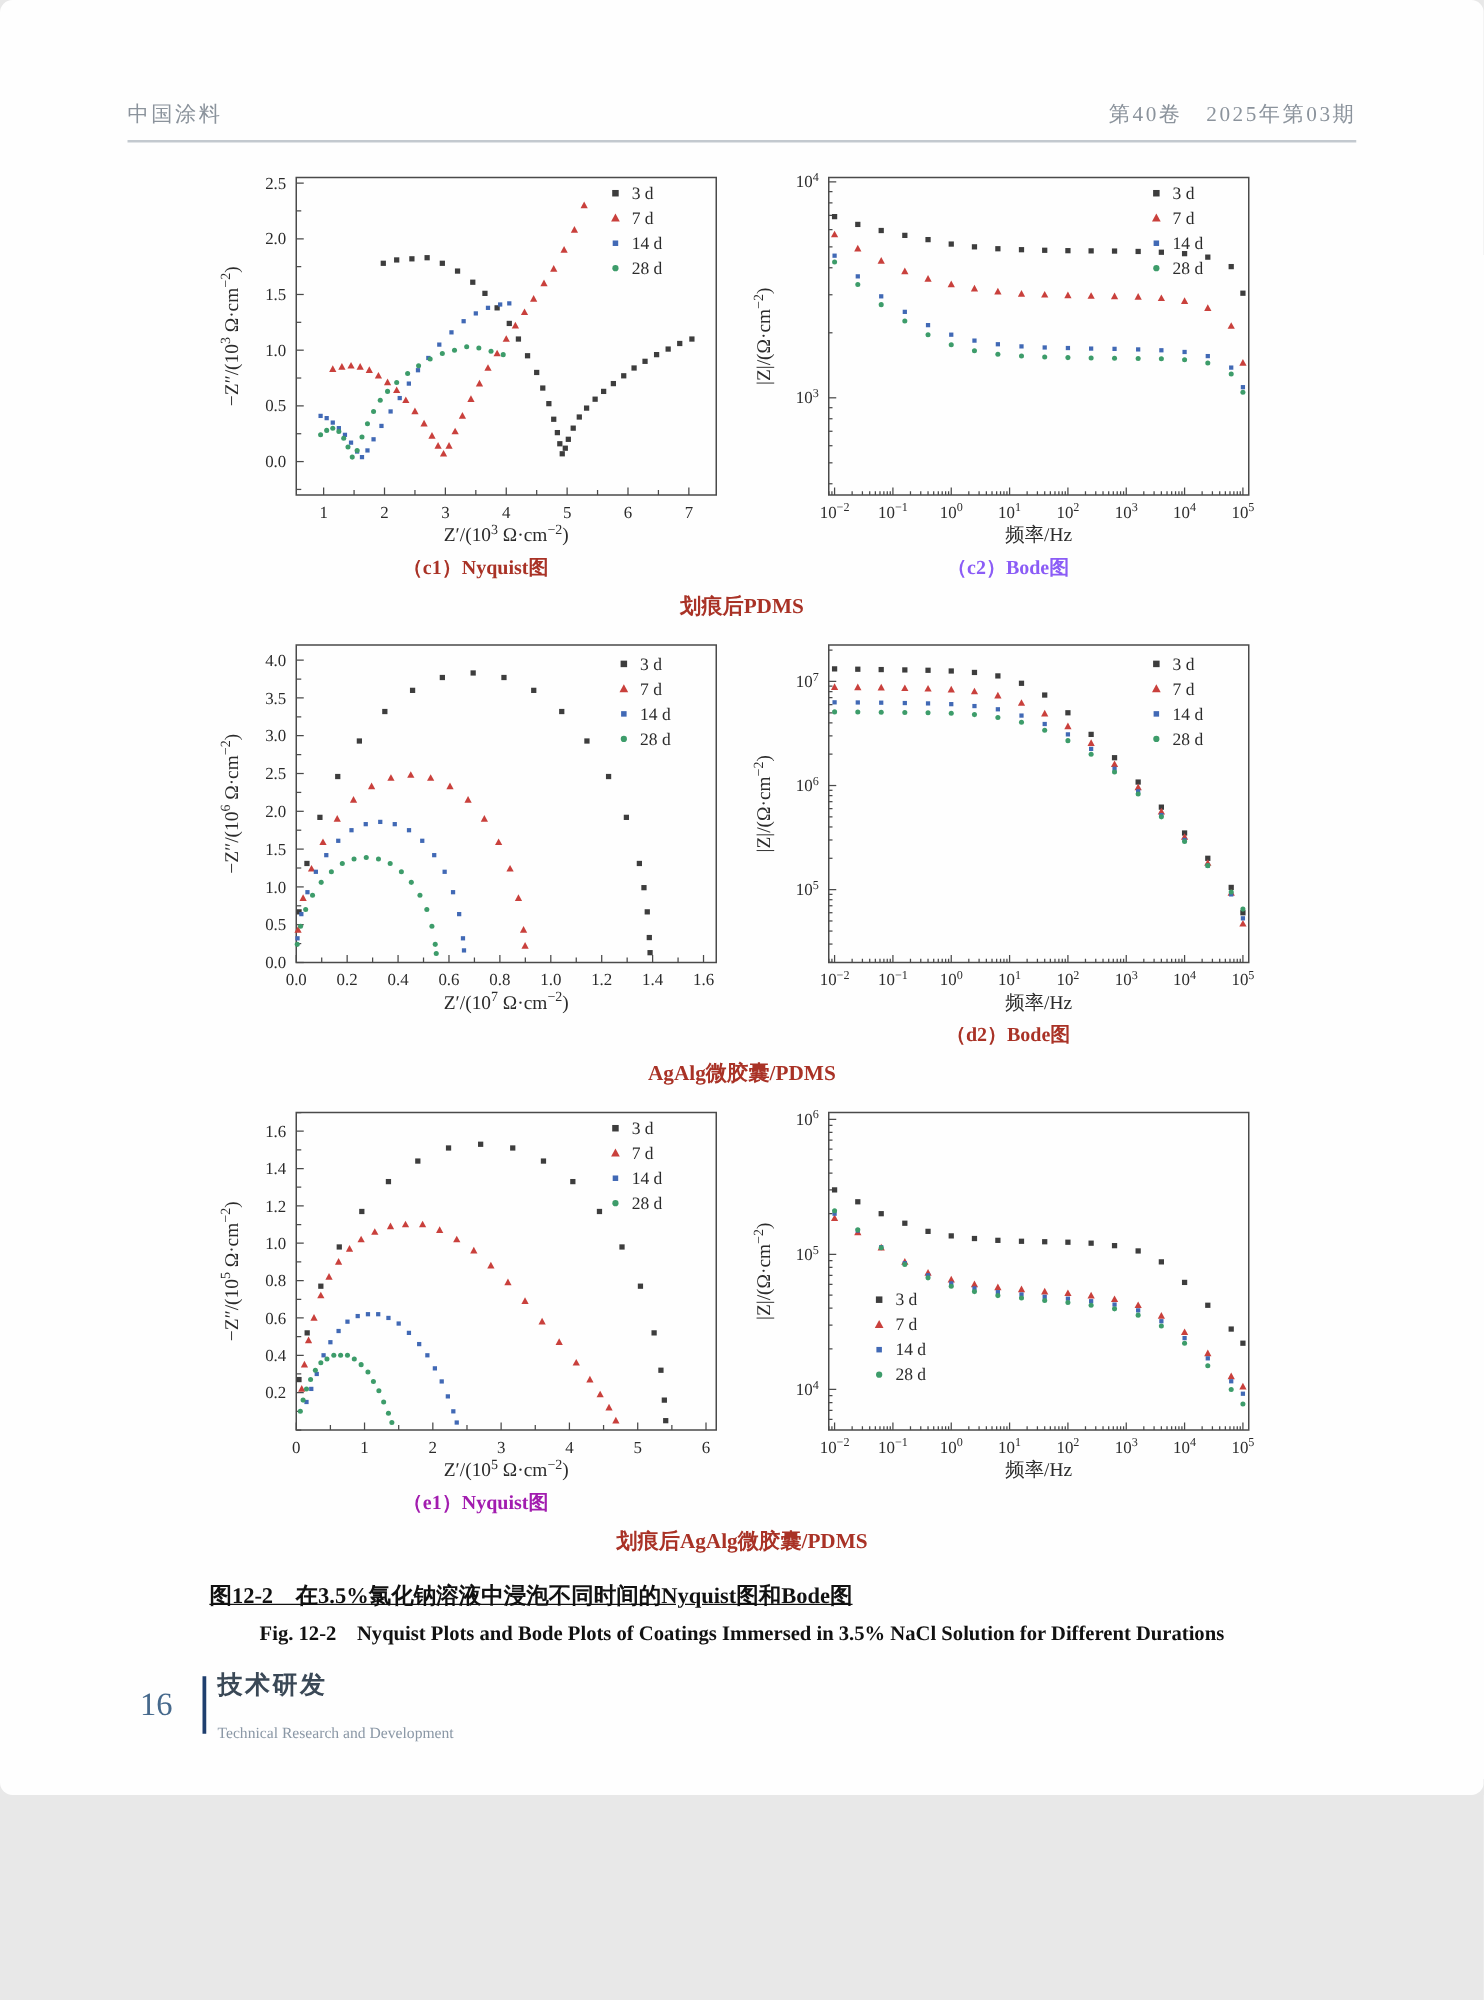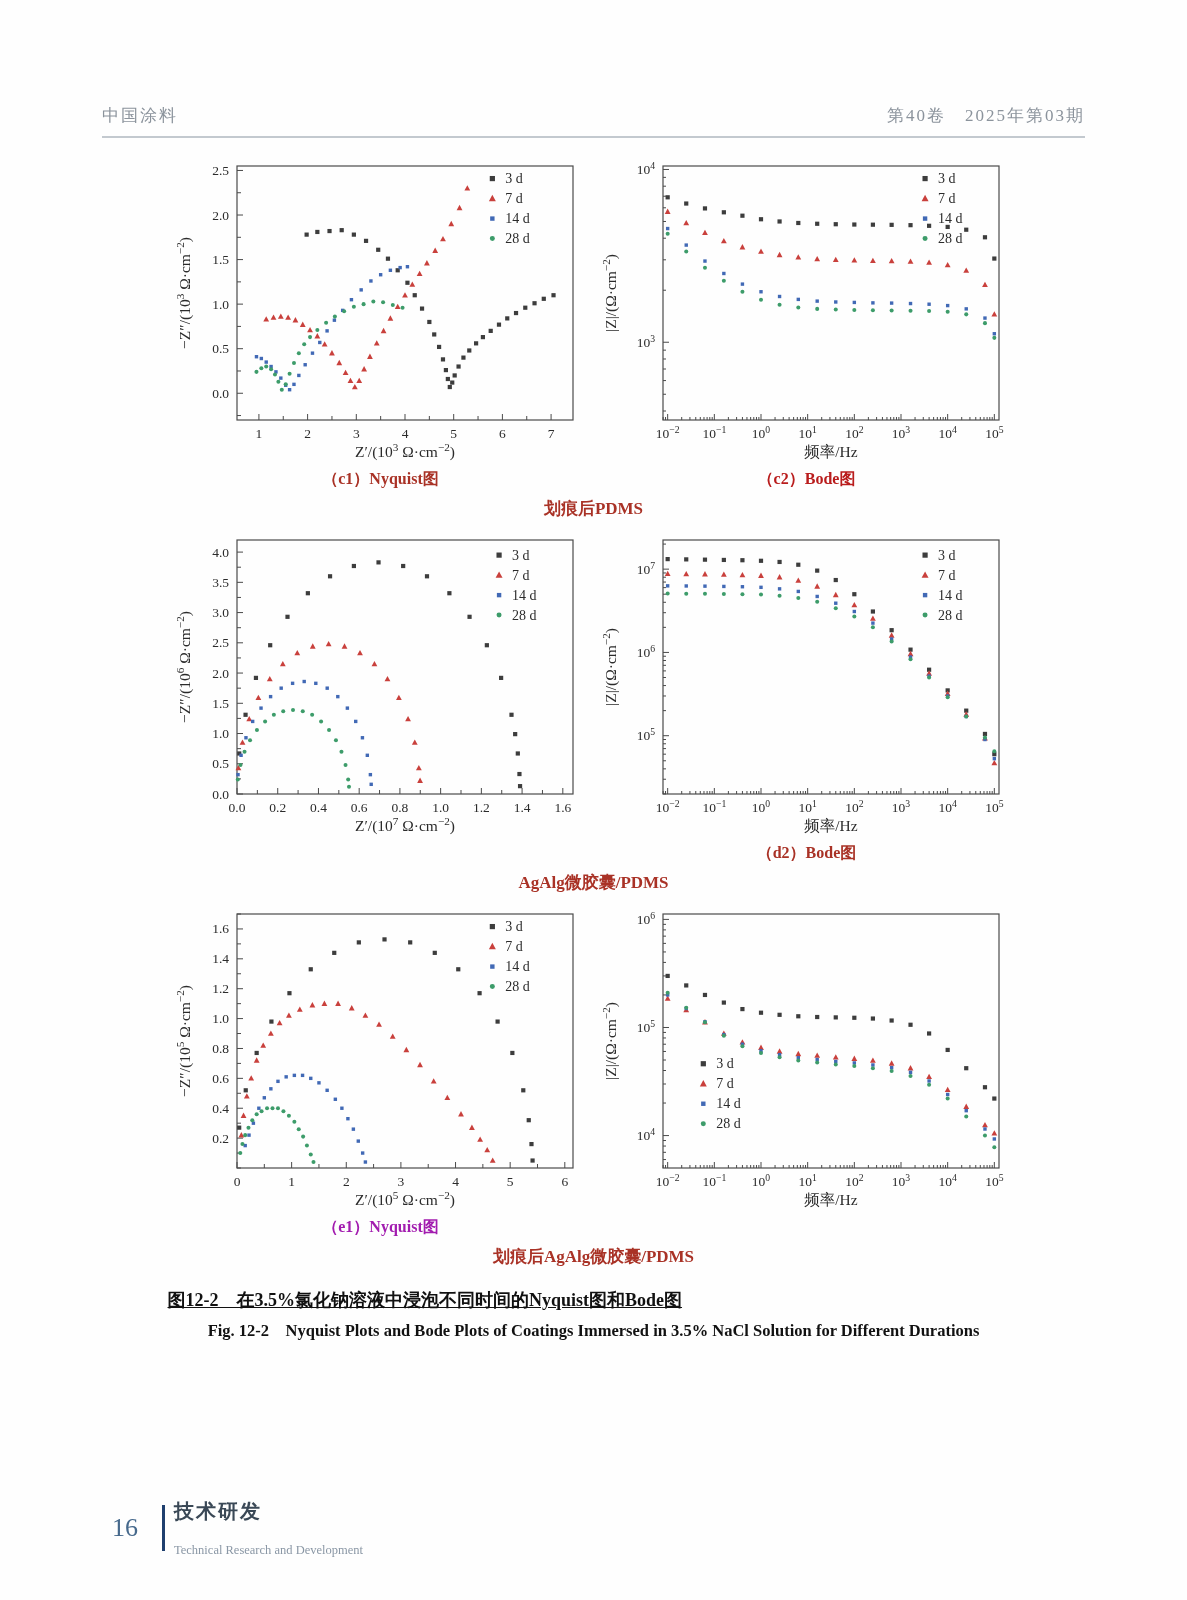--- a/index.html
+++ b/index.html
@@ -1,17 +1,17 @@
 <!DOCTYPE html>
 <html><head>
 <meta charset="utf-8">
 <style>
   html,body{margin:0;padding:0;background:#e8e8e8;}
-  .page{width:1187px;height:1600px;position:relative;background:#fefefe;margin:0 auto;
-        font-family:"Liberation Serif","DejaVu Serif",serif;box-sizing:border-box;padding-top:104px;overflow:hidden;}
+  .page{width:1187px;height:1436px;position:relative;background:#fefefe;margin:0 auto;
+        font-family:"Liberation Serif","DejaVu Serif",serif;box-sizing:border-box;padding-top:80px;overflow:hidden;border-radius:10px;}
   .header{margin:0 102px;display:flex;justify-content:space-between;align-items:flex-end;
           padding-bottom:9px;border-bottom:2px solid #c3c9cf;font-size:17px;color:#8b939c;letter-spacing:2px;}
   .figure{width:852px;margin:18px auto 0;}
   .chart-row{display:flex;justify-content:center;gap:14px;}
   .panel{width:412px;}
   .chart{width:410px;height:310px;}
   .panel-caption{text-align:center;font-size:16px;font-weight:600;height:28px;line-height:26px;}
   .group-title{text-align:center;font-size:17px;font-weight:700;height:36px;line-height:30px;}
   .fig-caption-zh{font-size:18px;font-weight:700;color:#111;margin-top:10px;text-decoration:underline;}
   .fig-caption-en{text-align:center;font-size:16.5px;font-weight:700;color:#111;margin-top:8px;}
@@ -378,21 +378,21 @@
               <circle cx="253.33333333333331" cy="154.0873955969019" r="2.016" fill="#3d9c6a"></circle>
               <circle cx="271.9038670713618" cy="154.3322289607686" r="2.016" fill="#3d9c6a"></circle>
               <circle cx="290.63589230783384" cy="154.57786374460377" r="2.016" fill="#3d9c6a"></circle>
               <circle cx="309.52559919060985" cy="154.82430521226374" r="2.016" fill="#3d9c6a"></circle>
               <circle cx="328.09613292863827" cy="155.0715586796365" r="2.016" fill="#3d9c6a"></circle>
               <circle cx="346.6666666666667" cy="155.81824503391624" r="2.016" fill="#3d9c6a"></circle>
               <circle cx="365.2372004046951" cy="158.36226355939885" r="2.016" fill="#3d9c6a"></circle>
               <circle cx="383.9692256411672" cy="167.13619971700052" r="2.016" fill="#3d9c6a"></circle>
               <circle cx="393.33333333333337" cy="181.87231987942056" r="2.016" fill="#3d9c6a"></circle>
             </svg></div>
-        <div class="panel-caption" style="color: #b91c1c;">（c2）Bode图</div>
+        <div class="panel-caption" style="color: #8b5cf6;">（c2）Bode图</div>
       </div>
     </div>
     <div class="group-title" style="color: rgb(169, 50, 38);">划痕后PDMS</div>
 
     <div class="chart-row">
       <div class="panel">
         <div class="chart"><svg width="410" height="310" viewBox="0 0 410 310">
               <rect x="62" y="10" width="336" height="254" fill="none" stroke="#4a4a4a" stroke-width="1.2"></rect>
               <line x1="62" y1="264" x2="62" y2="258" stroke="#4a4a4a" stroke-width="1"></line>
               <text font-size="13.5" text-anchor="middle" fill="#2b2b2b" font-family="&quot;Liberation Serif&quot;,&quot;DejaVu Serif&quot;,serif" x="62" y="282"><tspan dy="0.0">0.0</tspan></text>

